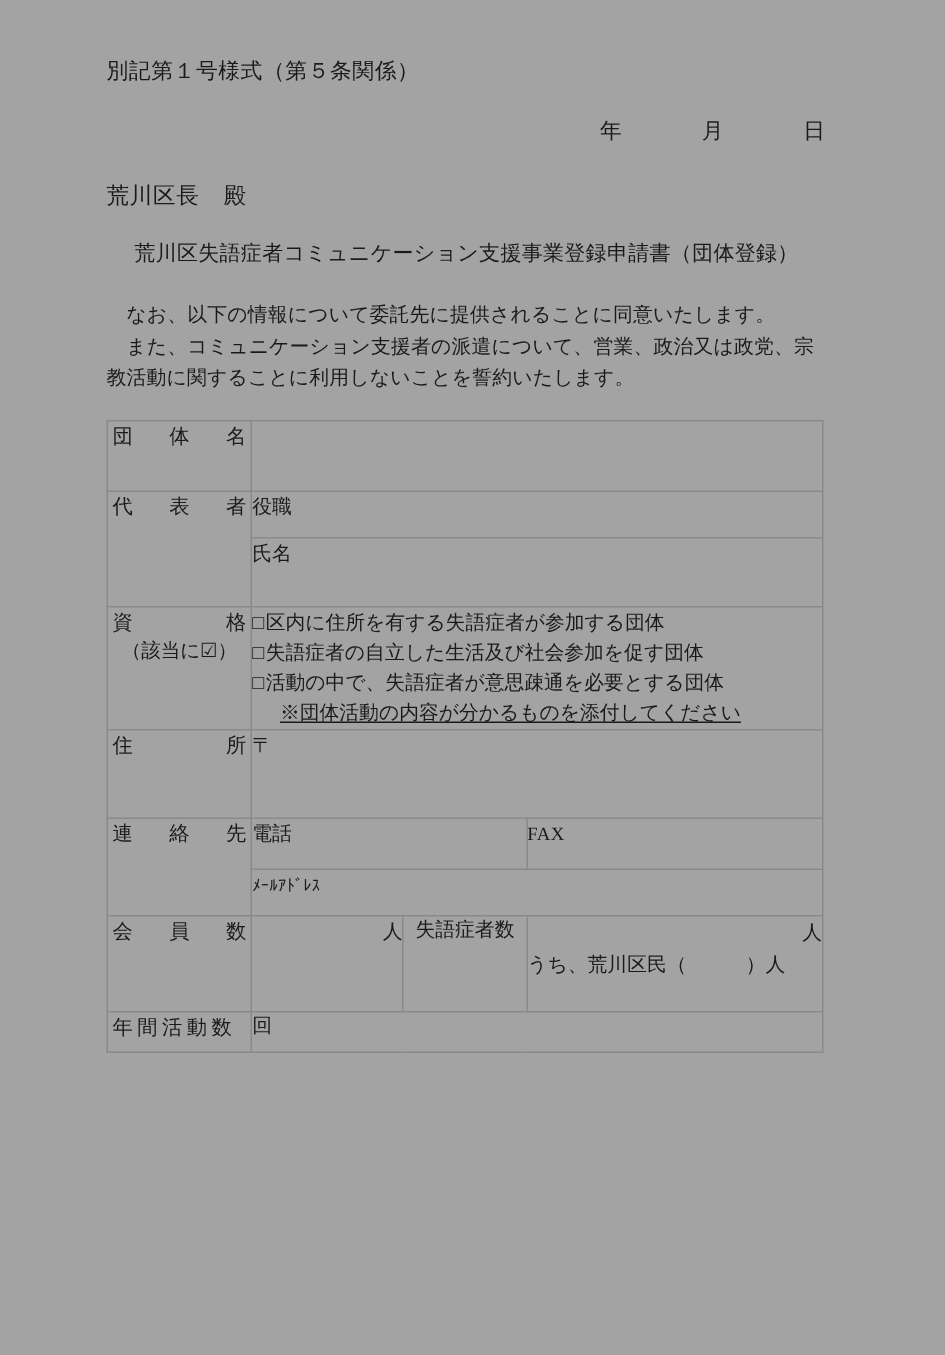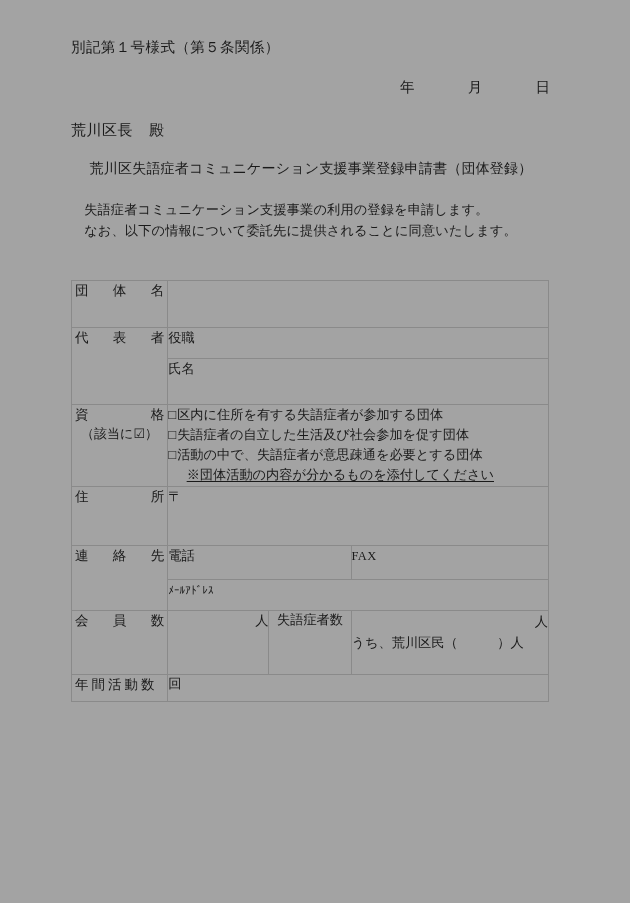--- a/index.html
+++ b/index.html
@@ -185,22 +185,22 @@
     <span>日</span>
   </div>
 
   <div class="addressee">
     <span>荒川区長</span><span class="dono">殿</span>
   </div>
 
   <div class="doc-title">荒川区失語症者コミュニケーション支援事業登録申請書（団体登録）</div>
 
   <div class="body-text">
-    <p>失語症者コミュニケーション支援事業の利用の登録を申請します。</p>
     <p>なお、以下の情報について委託先に提供されることに同意いたします。</p>
+    <p>また、コミュニケーション支援者の派遣について、営業、政治又は政党、宗教活動に関することに利用しないことを誓約いたします。</p>
   </div>
 
   <table class="form-table">
     <colgroup>
       <col style="width:96px">
       <col style="width:101px">
       <col style="width:82px">
       <col style="width:197px">
     </colgroup>
 

